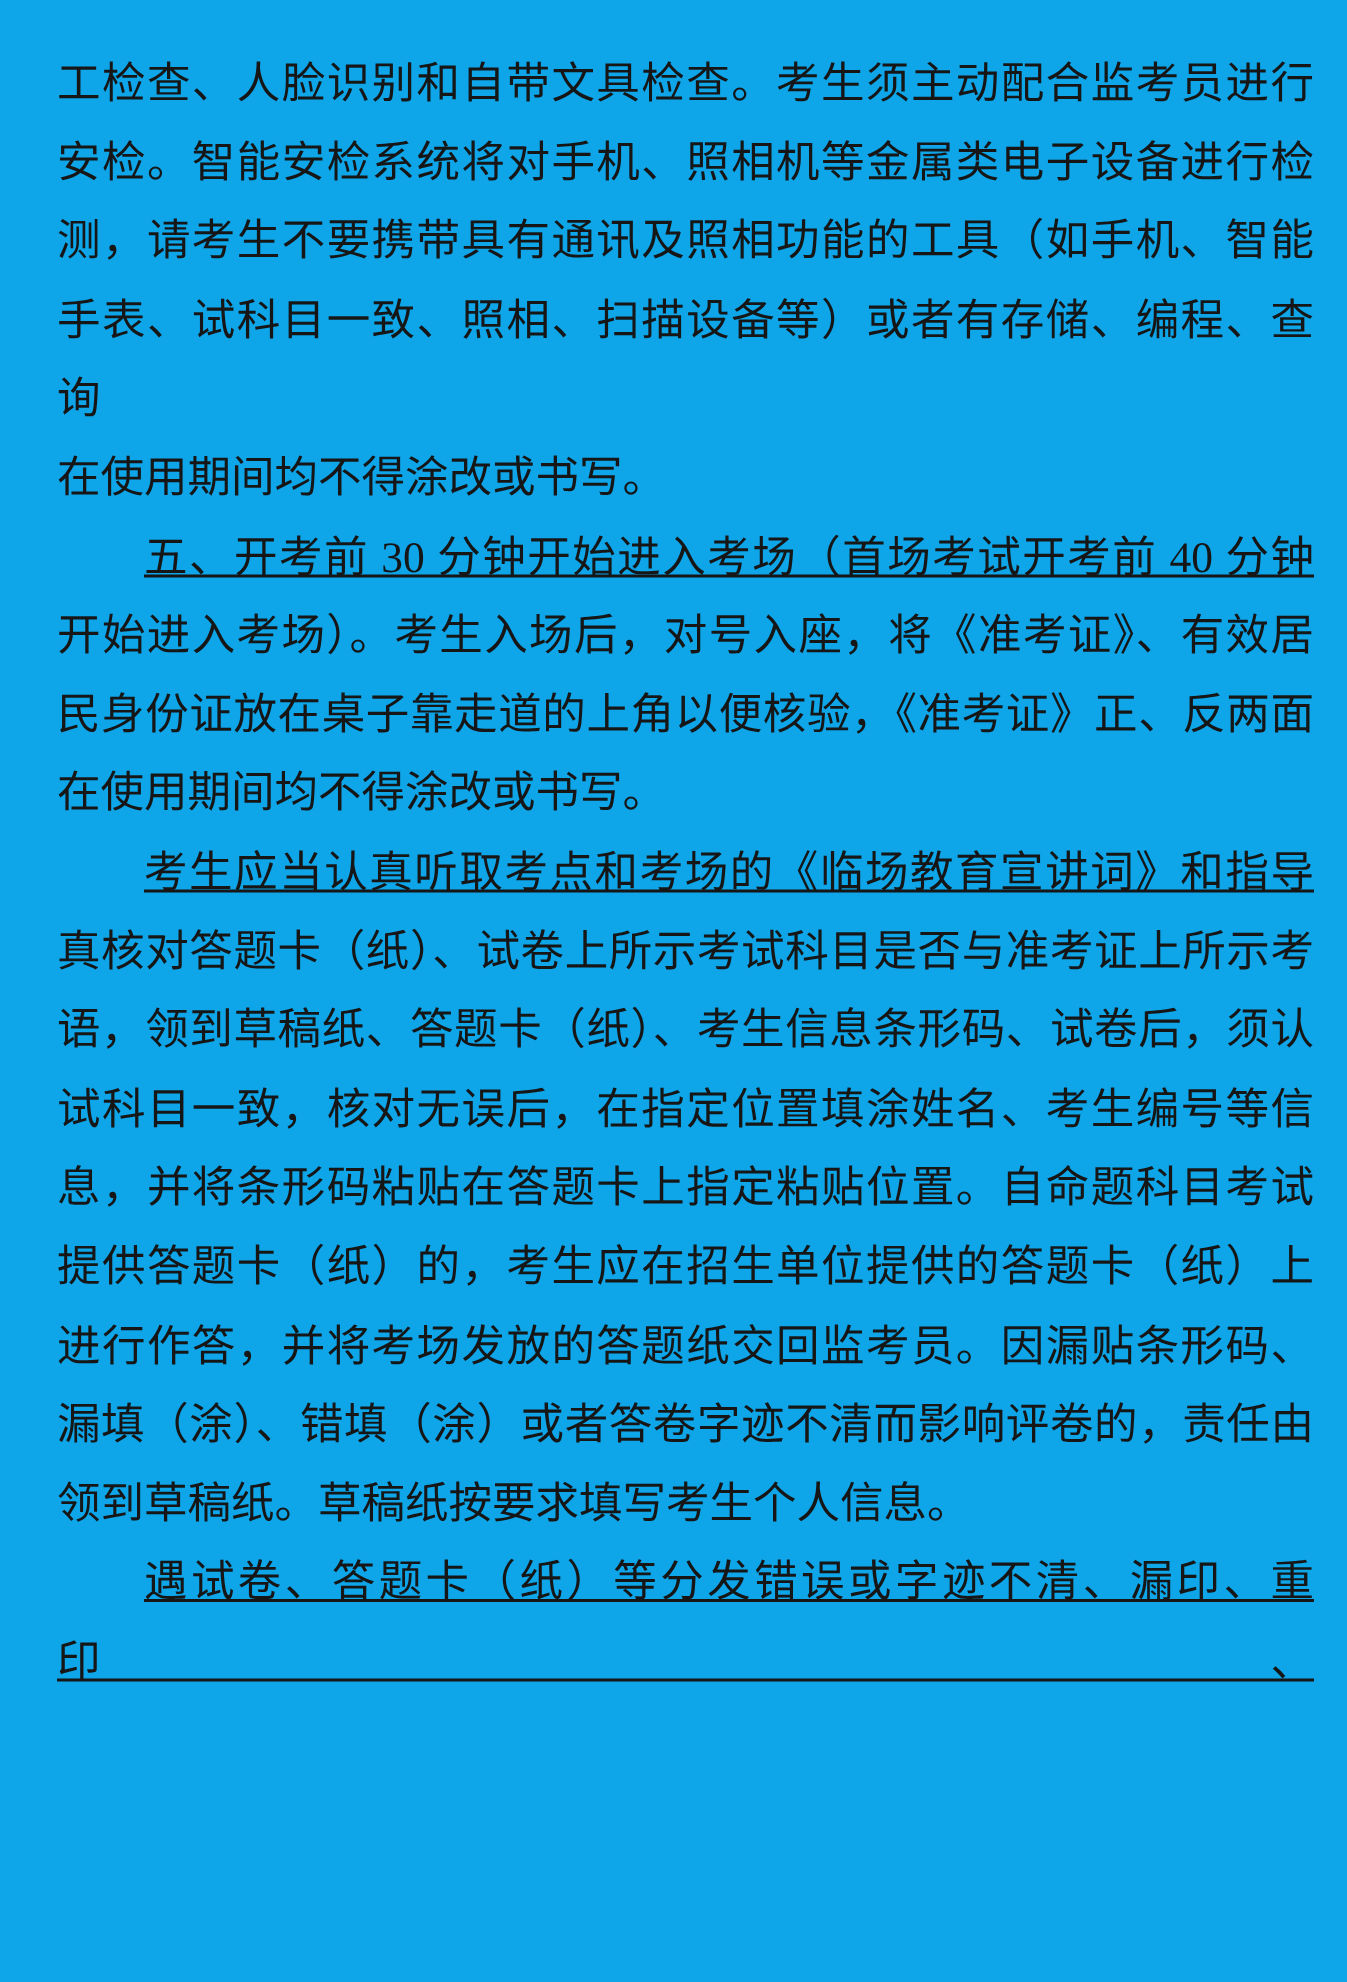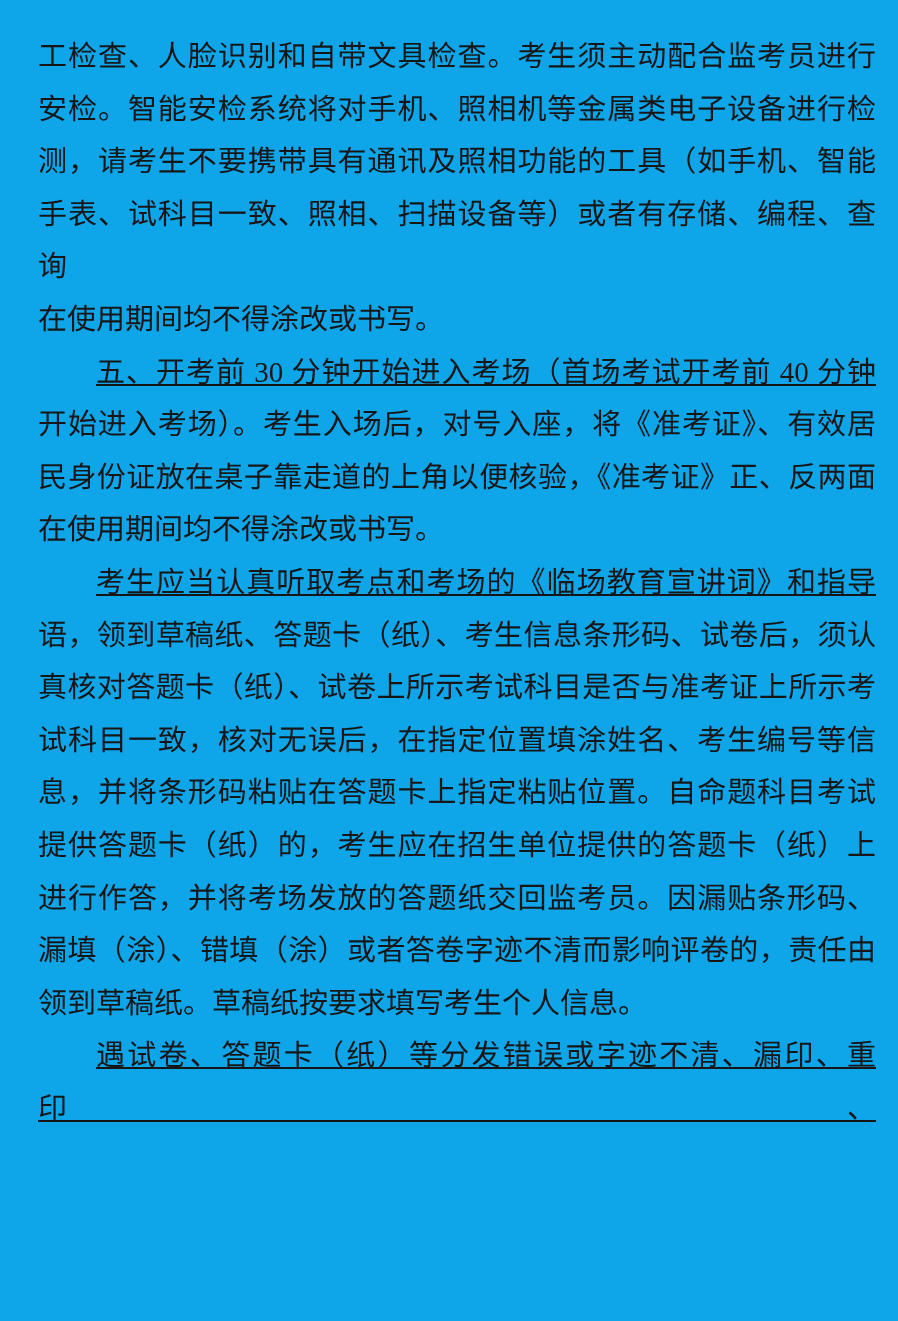--- a/index.html
+++ b/index.html
@@ -49,22 +49,22 @@
       <div class="line">工检查、人脸识别和自带文具检查。考生须主动配合监考员进行</div>
       <div class="line">安检。智能安检系统将对手机、照相机等金属类电子设备进行检</div>
       <div class="line">测，请考生不要携带具有通讯及照相功能的工具（如手机、智能</div>
       <div class="line">手表、试科目一致、照相、扫描设备等）或者有存储、编程、查询</div>
       <div class="line para-end">在使用期间均不得涂改或书写。</div>
       <div class="line indent">五、开考前 30 分钟开始进入考场（首场考试开考前 40 分钟</div>
       <div class="line">开始进入考场）。考生入场后，对号入座，将《准考证》、有效居</div>
       <div class="line">民身份证放在桌子靠走道的上角以便核验，《准考证》正、反两面</div>
       <div class="line para-end">在使用期间均不得涂改或书写。</div>
       <div class="line indent">考生应当认真听取考点和考场的《临场教育宣讲词》和指导</div>
+      <div class="line">真核对答题卡（纸）、试卷上所示考试科目是否与准考证上所示考</div>
       <div class="line">语，领到草稿纸、答题卡（纸）、考生信息条形码、试卷后，须认</div>
-      <div class="line">真核对答题卡（纸）、试卷上所示考试科目是否与准考证上所示考</div>
       <div class="line">试科目一致，核对无误后，在指定位置填涂姓名、考生编号等信</div>
       <div class="line">息，并将条形码粘贴在答题卡上指定粘贴位置。自命题科目考试</div>
       <div class="line">提供答题卡（纸）的，考生应在招生单位提供的答题卡（纸）上</div>
       <div class="line">进行作答，并将考场发放的答题纸交回监考员。因漏贴条形码、</div>
       <div class="line">漏填（涂）、错填（涂）或者答卷字迹不清而影响评卷的，责任由</div>
       <div class="line para-end">领到草稿纸。草稿纸按要求填写考生个人信息。</div>
       <div class="line indent">遇试卷、答题卡（纸）等分发错误或字迹不清、漏印、重印、</div>
     </article>
 </main>
 

